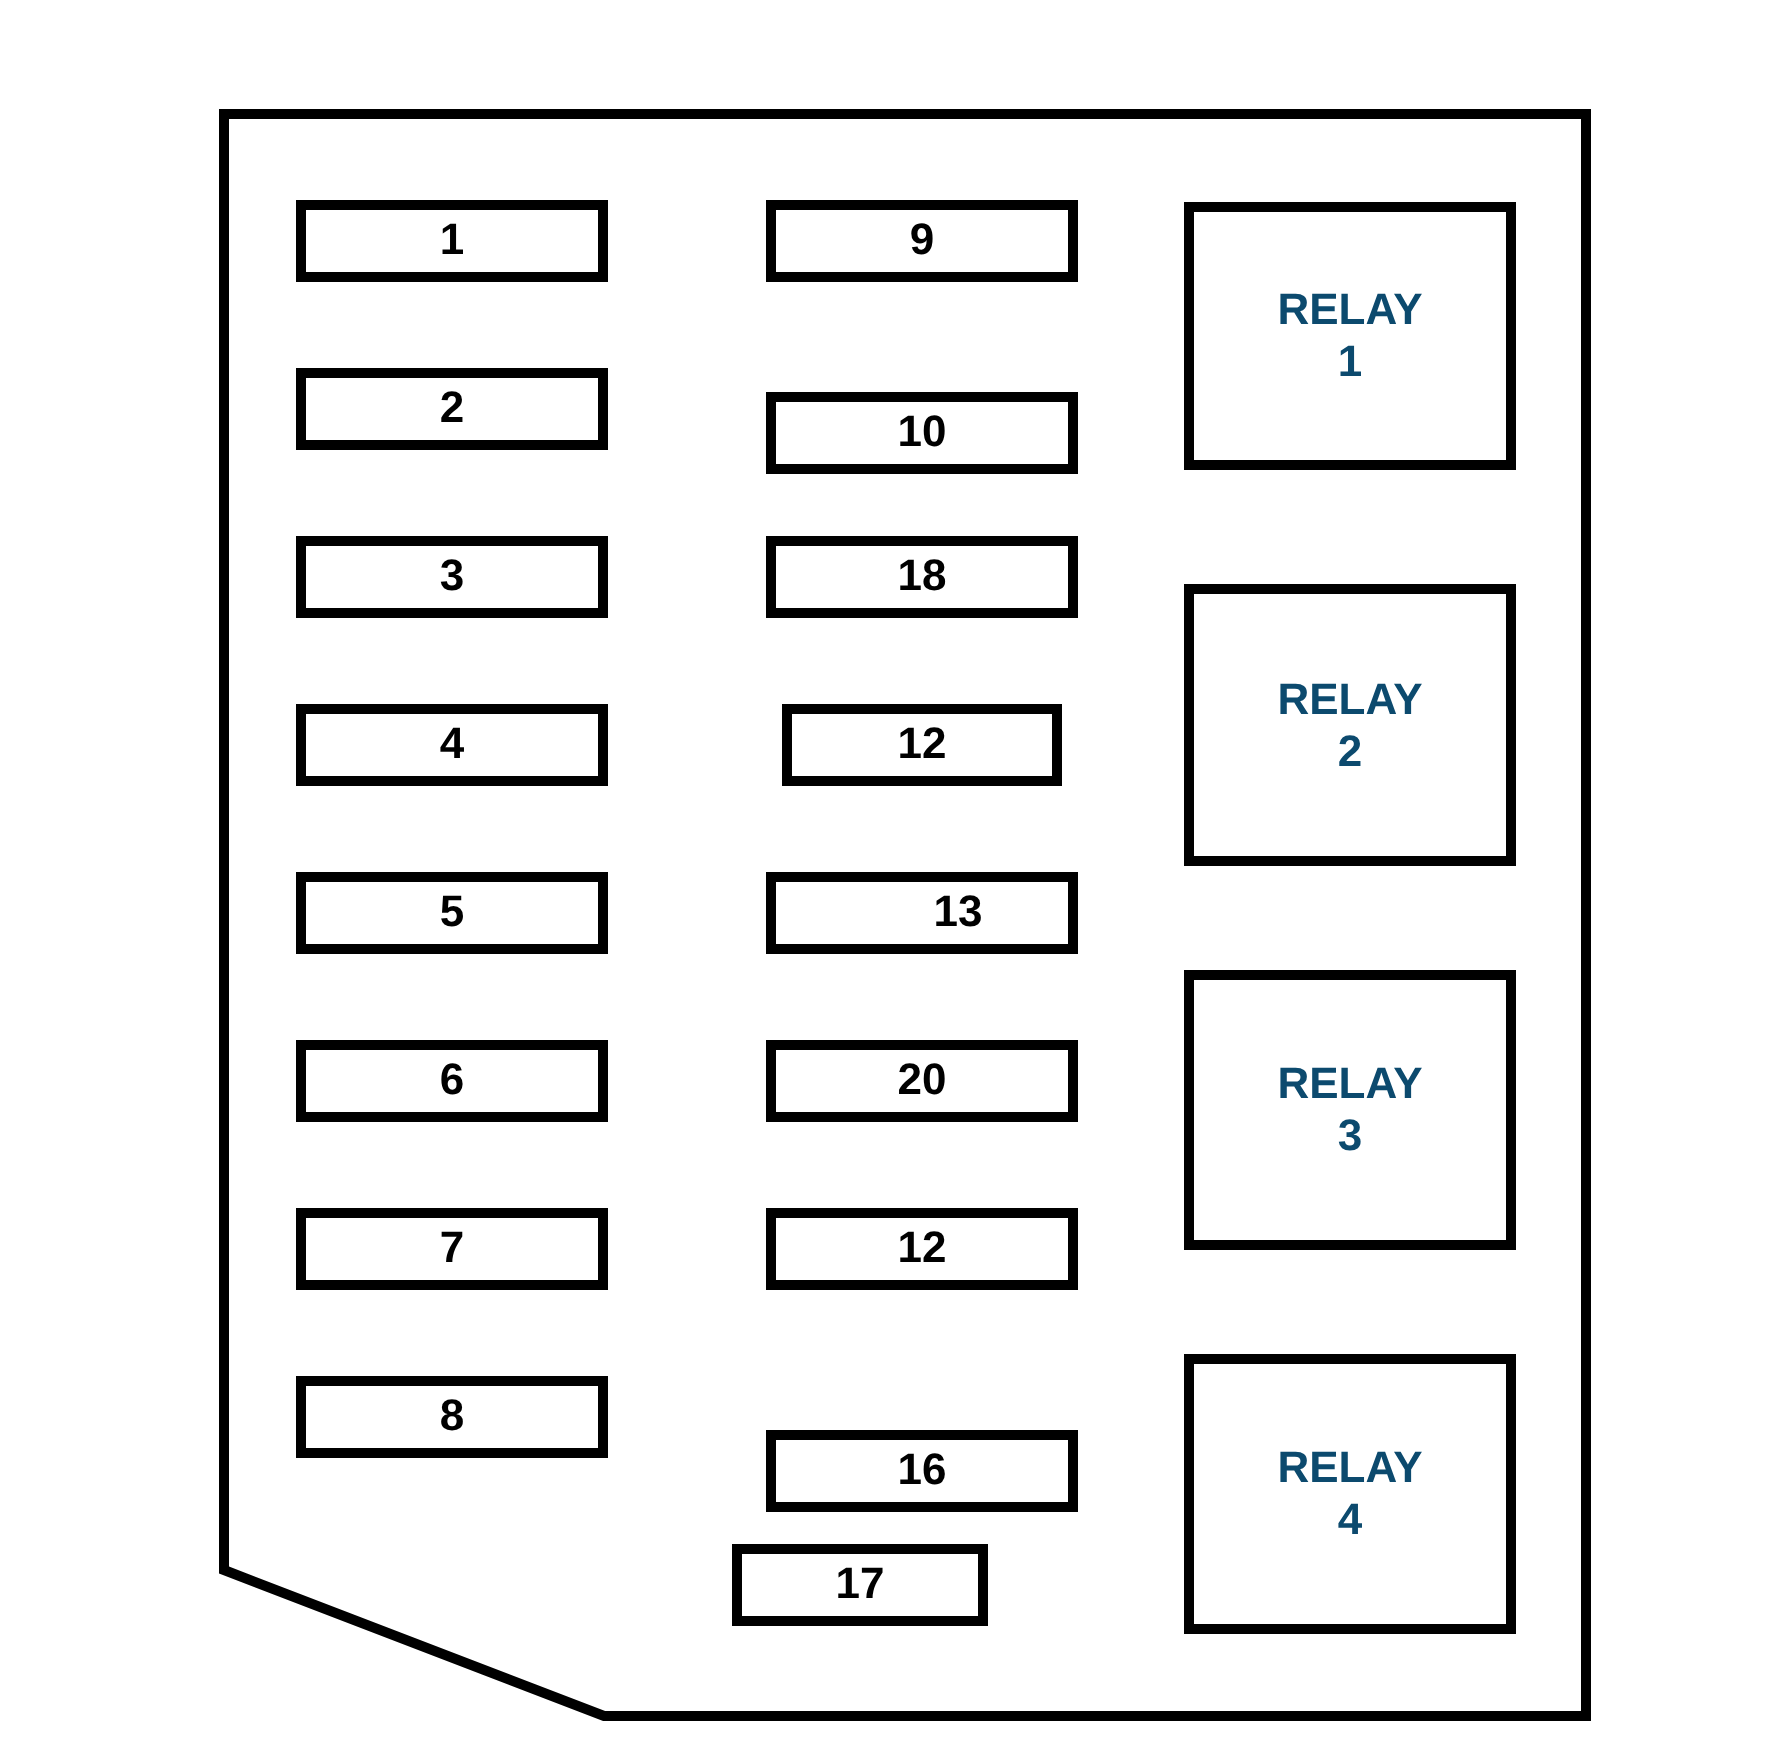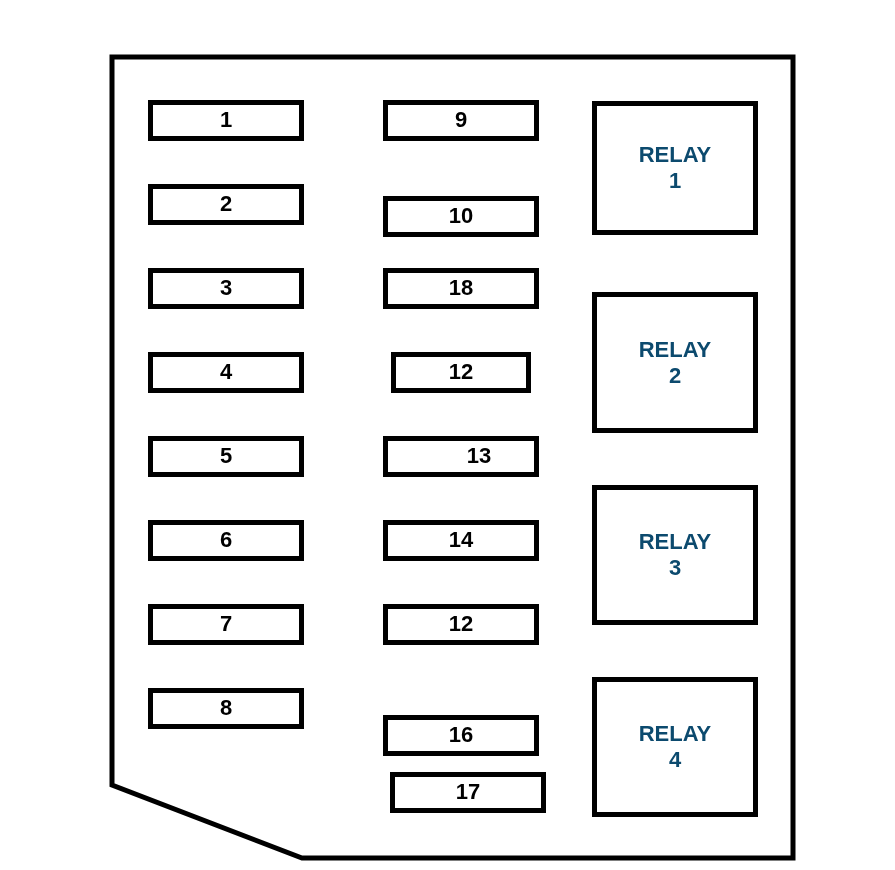--- a/index.html
+++ b/index.html
@@ -138,29 +138,29 @@
       <div class="fuse-slot col-mid" style="left: 383px; top: 268px; width: 156px; height: 41px;">
         <span class="fuse-label">18</span>
       </div>
       <div class="fuse-slot col-mid" style="left: 391px; top: 352px; width: 140px; height: 41px;">
         <span class="fuse-label">12</span>
       </div>
       <div class="fuse-slot col-mid" style="left: 383px; top: 436px; width: 156px; height: 41px; padding-left: 36px;">
         <span class="fuse-label">13</span>
       </div>
       <div class="fuse-slot col-mid" style="left: 383px; top: 520px; width: 156px; height: 41px;">
-        <span class="fuse-label">14</span>
+        <span class="fuse-label">20</span>
       </div>
       <div class="fuse-slot col-mid" style="left: 383px; top: 604px; width: 156px; height: 41px;">
         <span class="fuse-label">12</span>
       </div>
       <div class="fuse-slot col-mid" style="left: 383px; top: 688px; width: 156px; height: 41px; margin-top: 27px;">
         <span class="fuse-label">16</span>
       </div>
-      <div class="fuse-slot col-mid" style="left: 390px; top: 772px; width: 156px; height: 41px;">
+      <div class="fuse-slot col-mid" style="left: 366px; top: 772px; width: 128px; height: 41px;">
         <span class="fuse-label">17</span>
       </div>
     </div>
   <div id="relay-layer">
       <div class="relay-block" style="left: 592px; top: 101px; width: 166px; height: 134px;">
         <span class="relay-name">RELAY</span>
         <span class="relay-num">1</span>
       </div>
       <div class="relay-block" style="left: 592px; top: 292px; width: 166px; height: 141px;">
         <span class="relay-name">RELAY</span>

